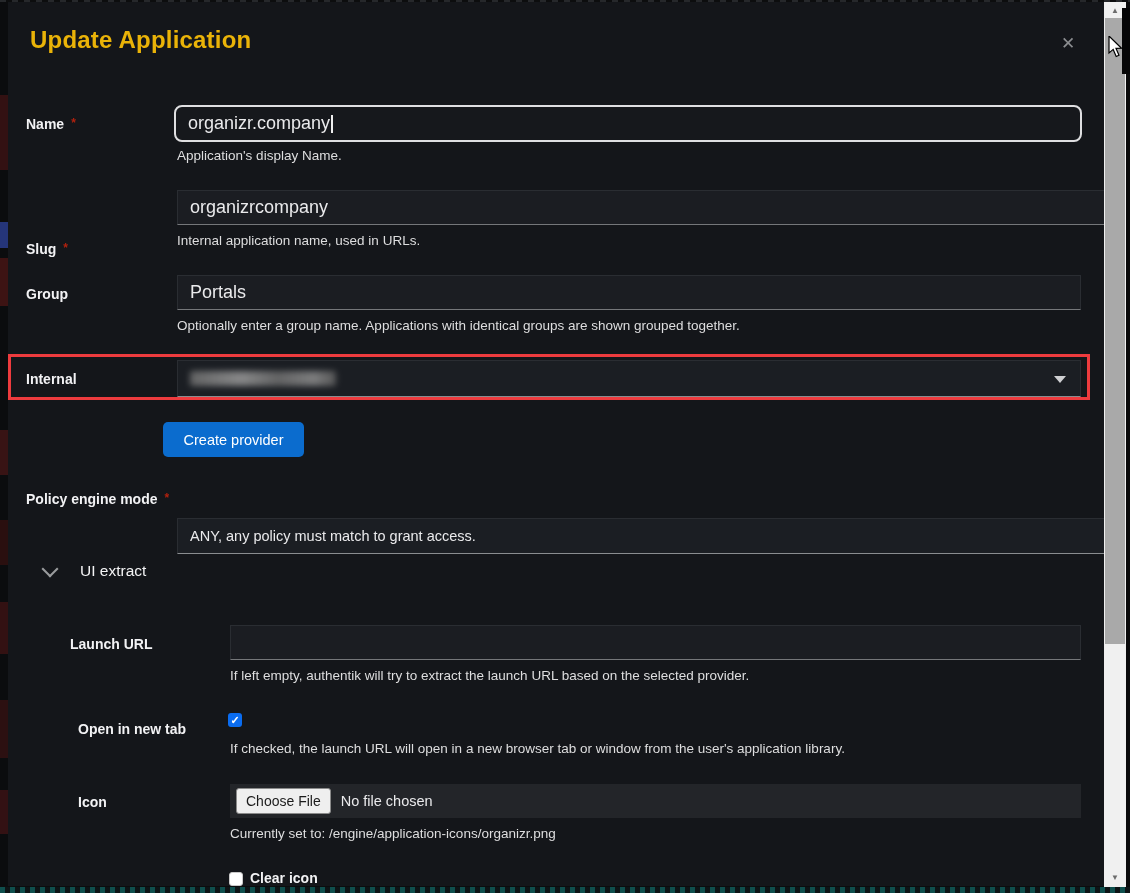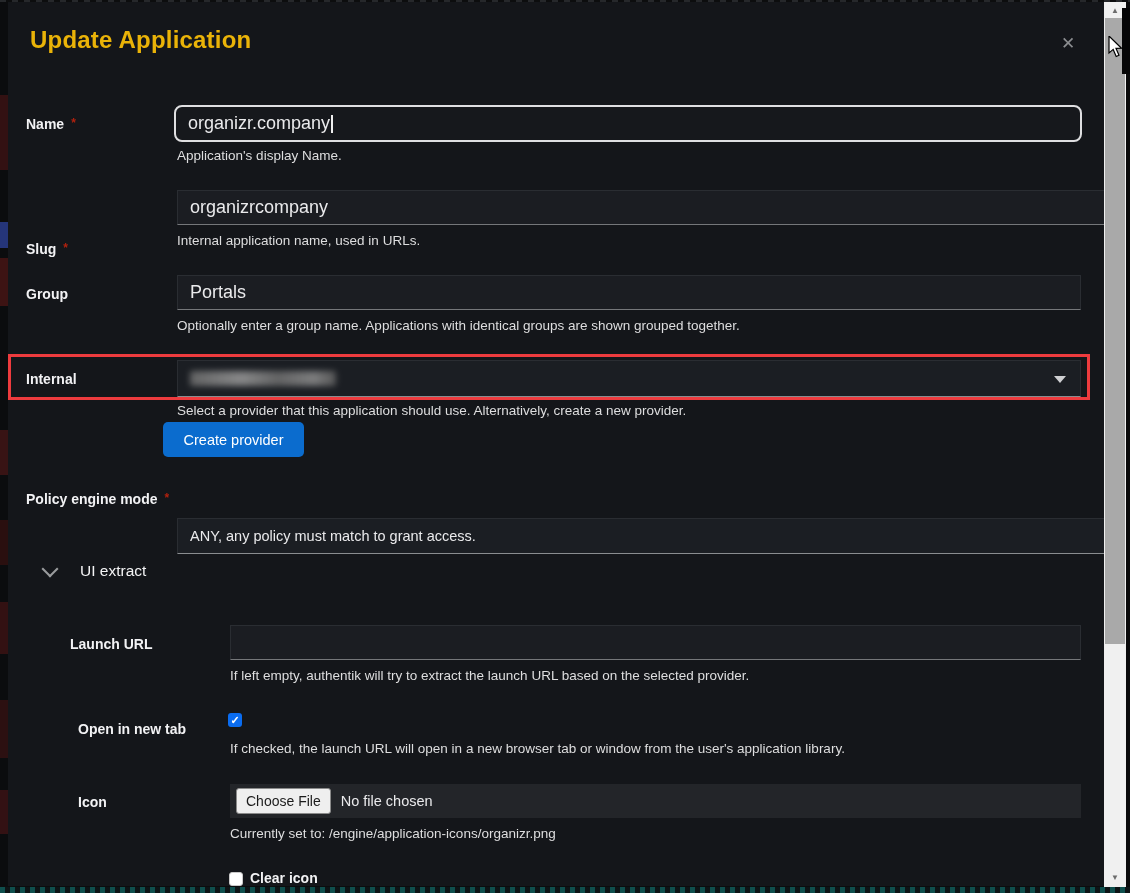--- a/index.html
+++ b/index.html
@@ -101,21 +101,20 @@
   <div class="abs input" style="left:169px;top:273px;width:904px;height:35px;">
     <span>Portals</span>
   </div>
   <div class="abs helper" style="left:169px;top:316px;">Optionally enter a group name. Applications with identical groups are shown grouped together.</div>
 
   <div class="abs label" style="left:18px;top:369px;">Internal</div>
   <div class="abs select" style="left:169px;top:358px;width:904px;height:37px;">
     <div class="blur-blob" style="width:146px;height:15px;"></div>
     <div class="dd-caret"></div>
   </div>
-  <div class="abs helper" style="left:169px;top:401px;">Select a provider that this application should use. Alternatively, create a new provider.</div>
   <button class="abs btn-primary" style="left:155px;top:420px;width:141px;height:35px;">Create provider</button>
 
   <div class="abs label" style="left:18px;top:489px;"><span>Policy engine mode</span><span class="req">*</span></div>
   <div class="abs select" style="left:169px;top:479px;width:1048px;height:36px;">
     <span>ANY, any policy must match to grant access.</span>
     <div class="dd-caret"></div>
   </div>
 
   <div class="abs" style="left:36px;top:557px;width:300px;height:24px;display:flex;align-items:center;cursor:pointer;">
     <span class="chev" style="margin-top:-5px;"></span>

